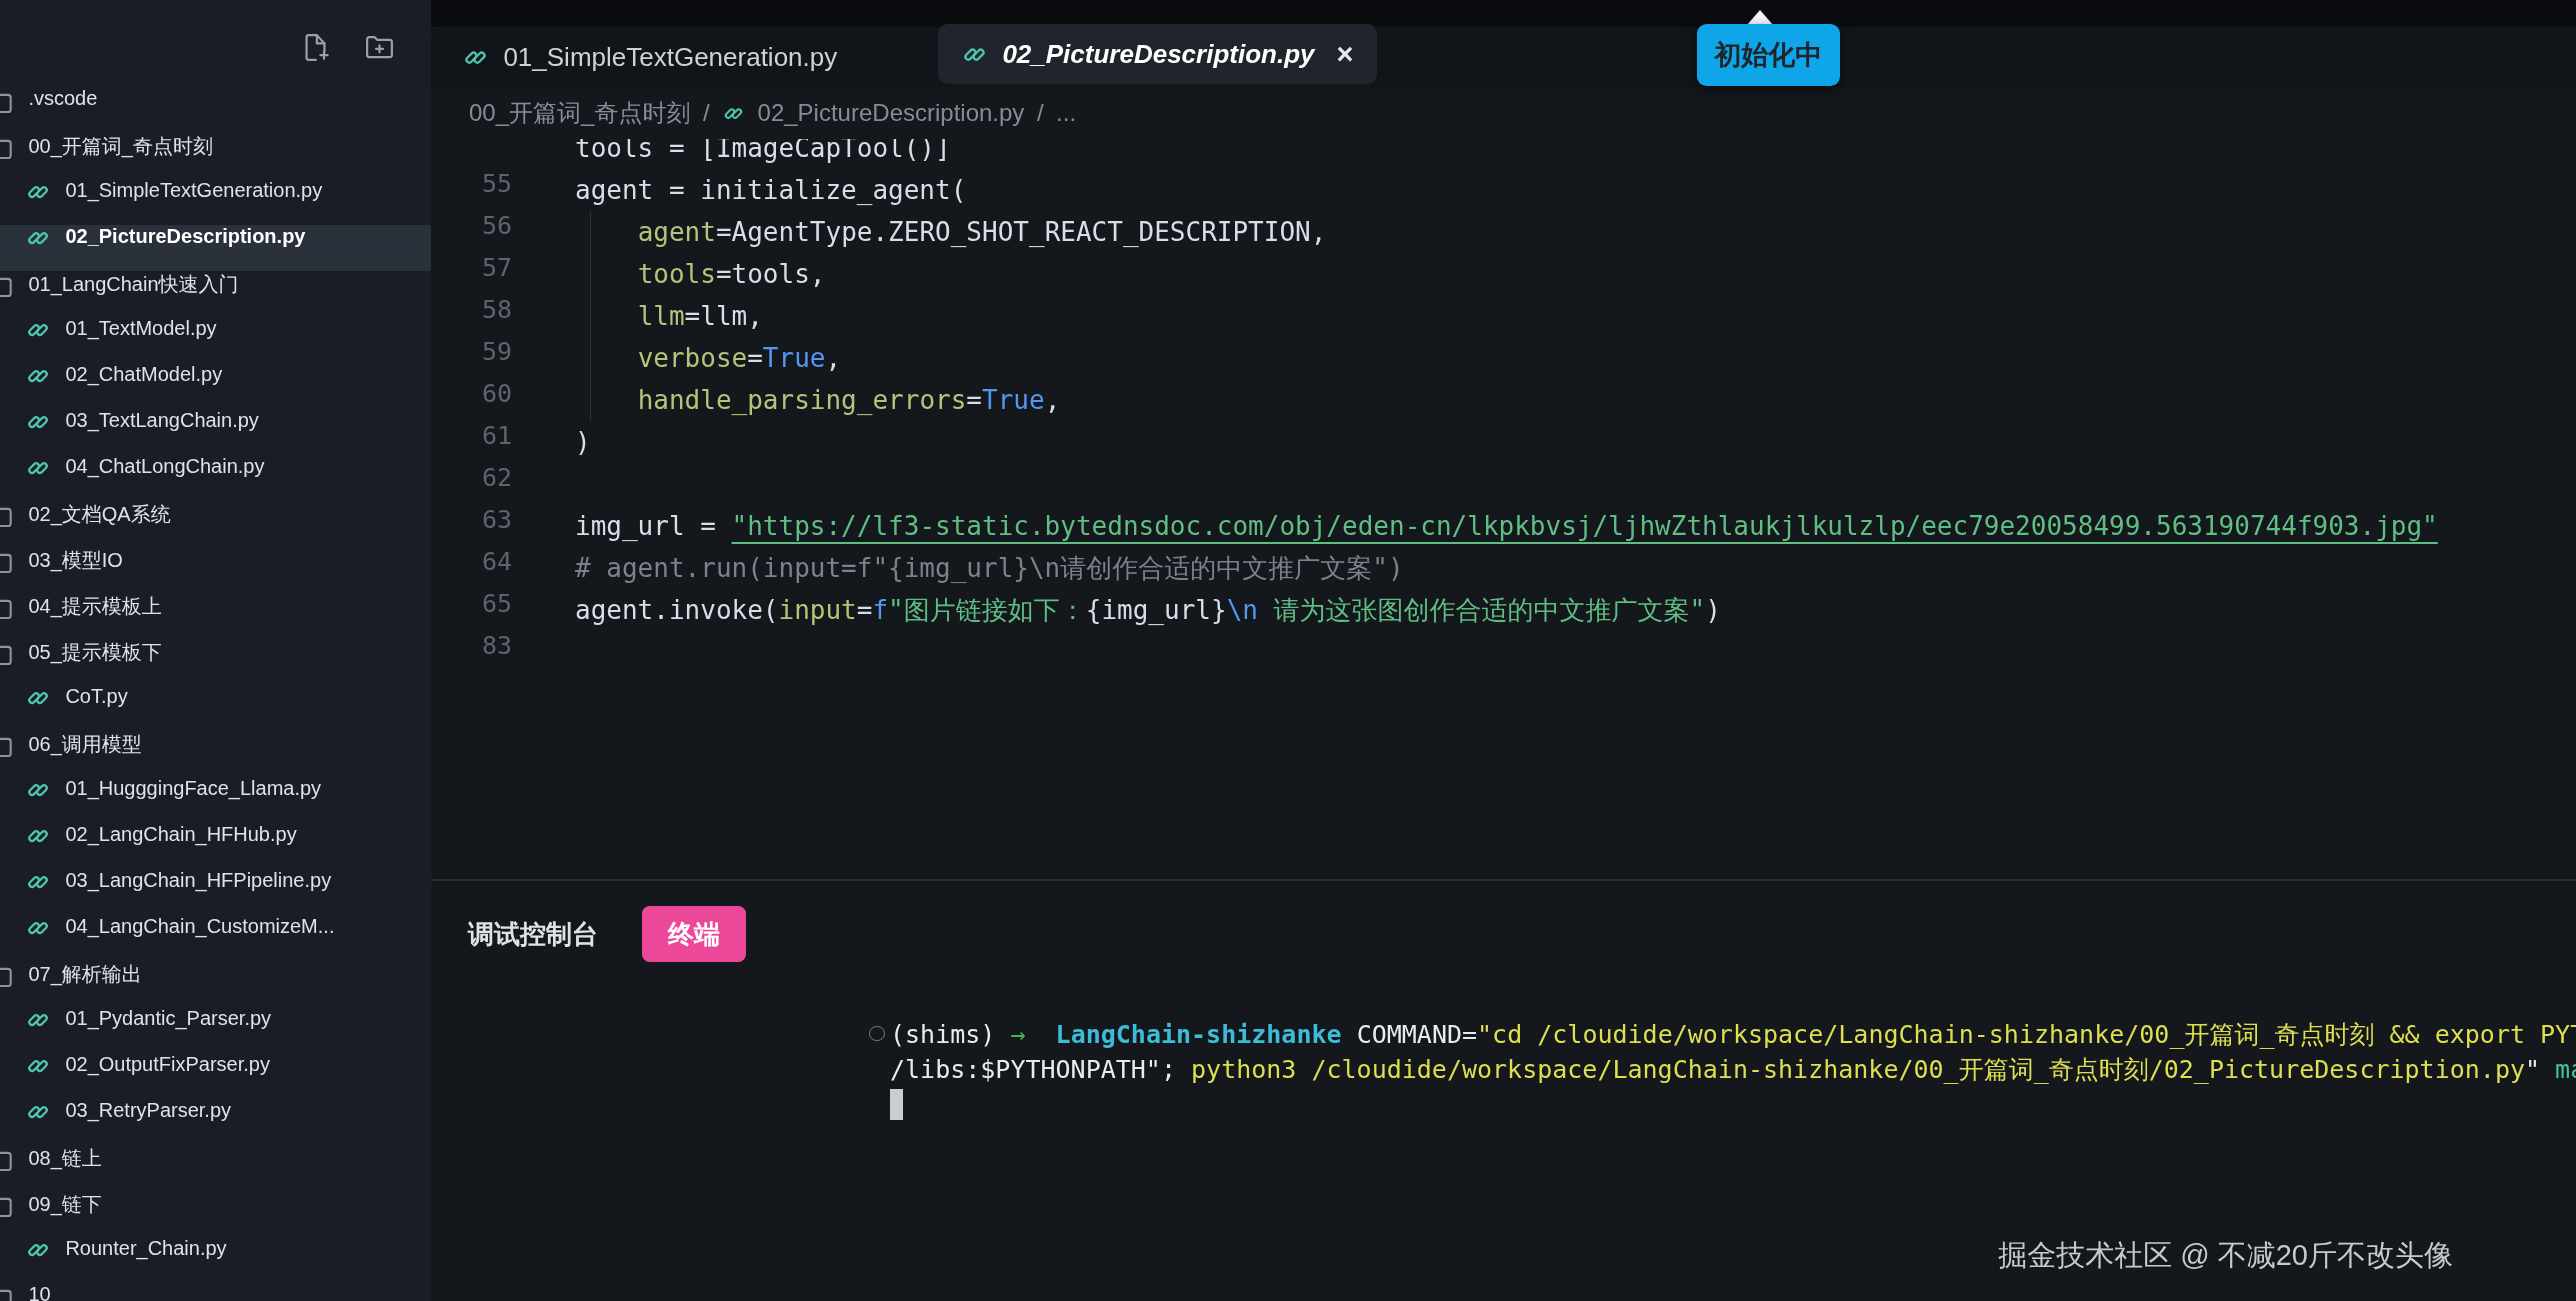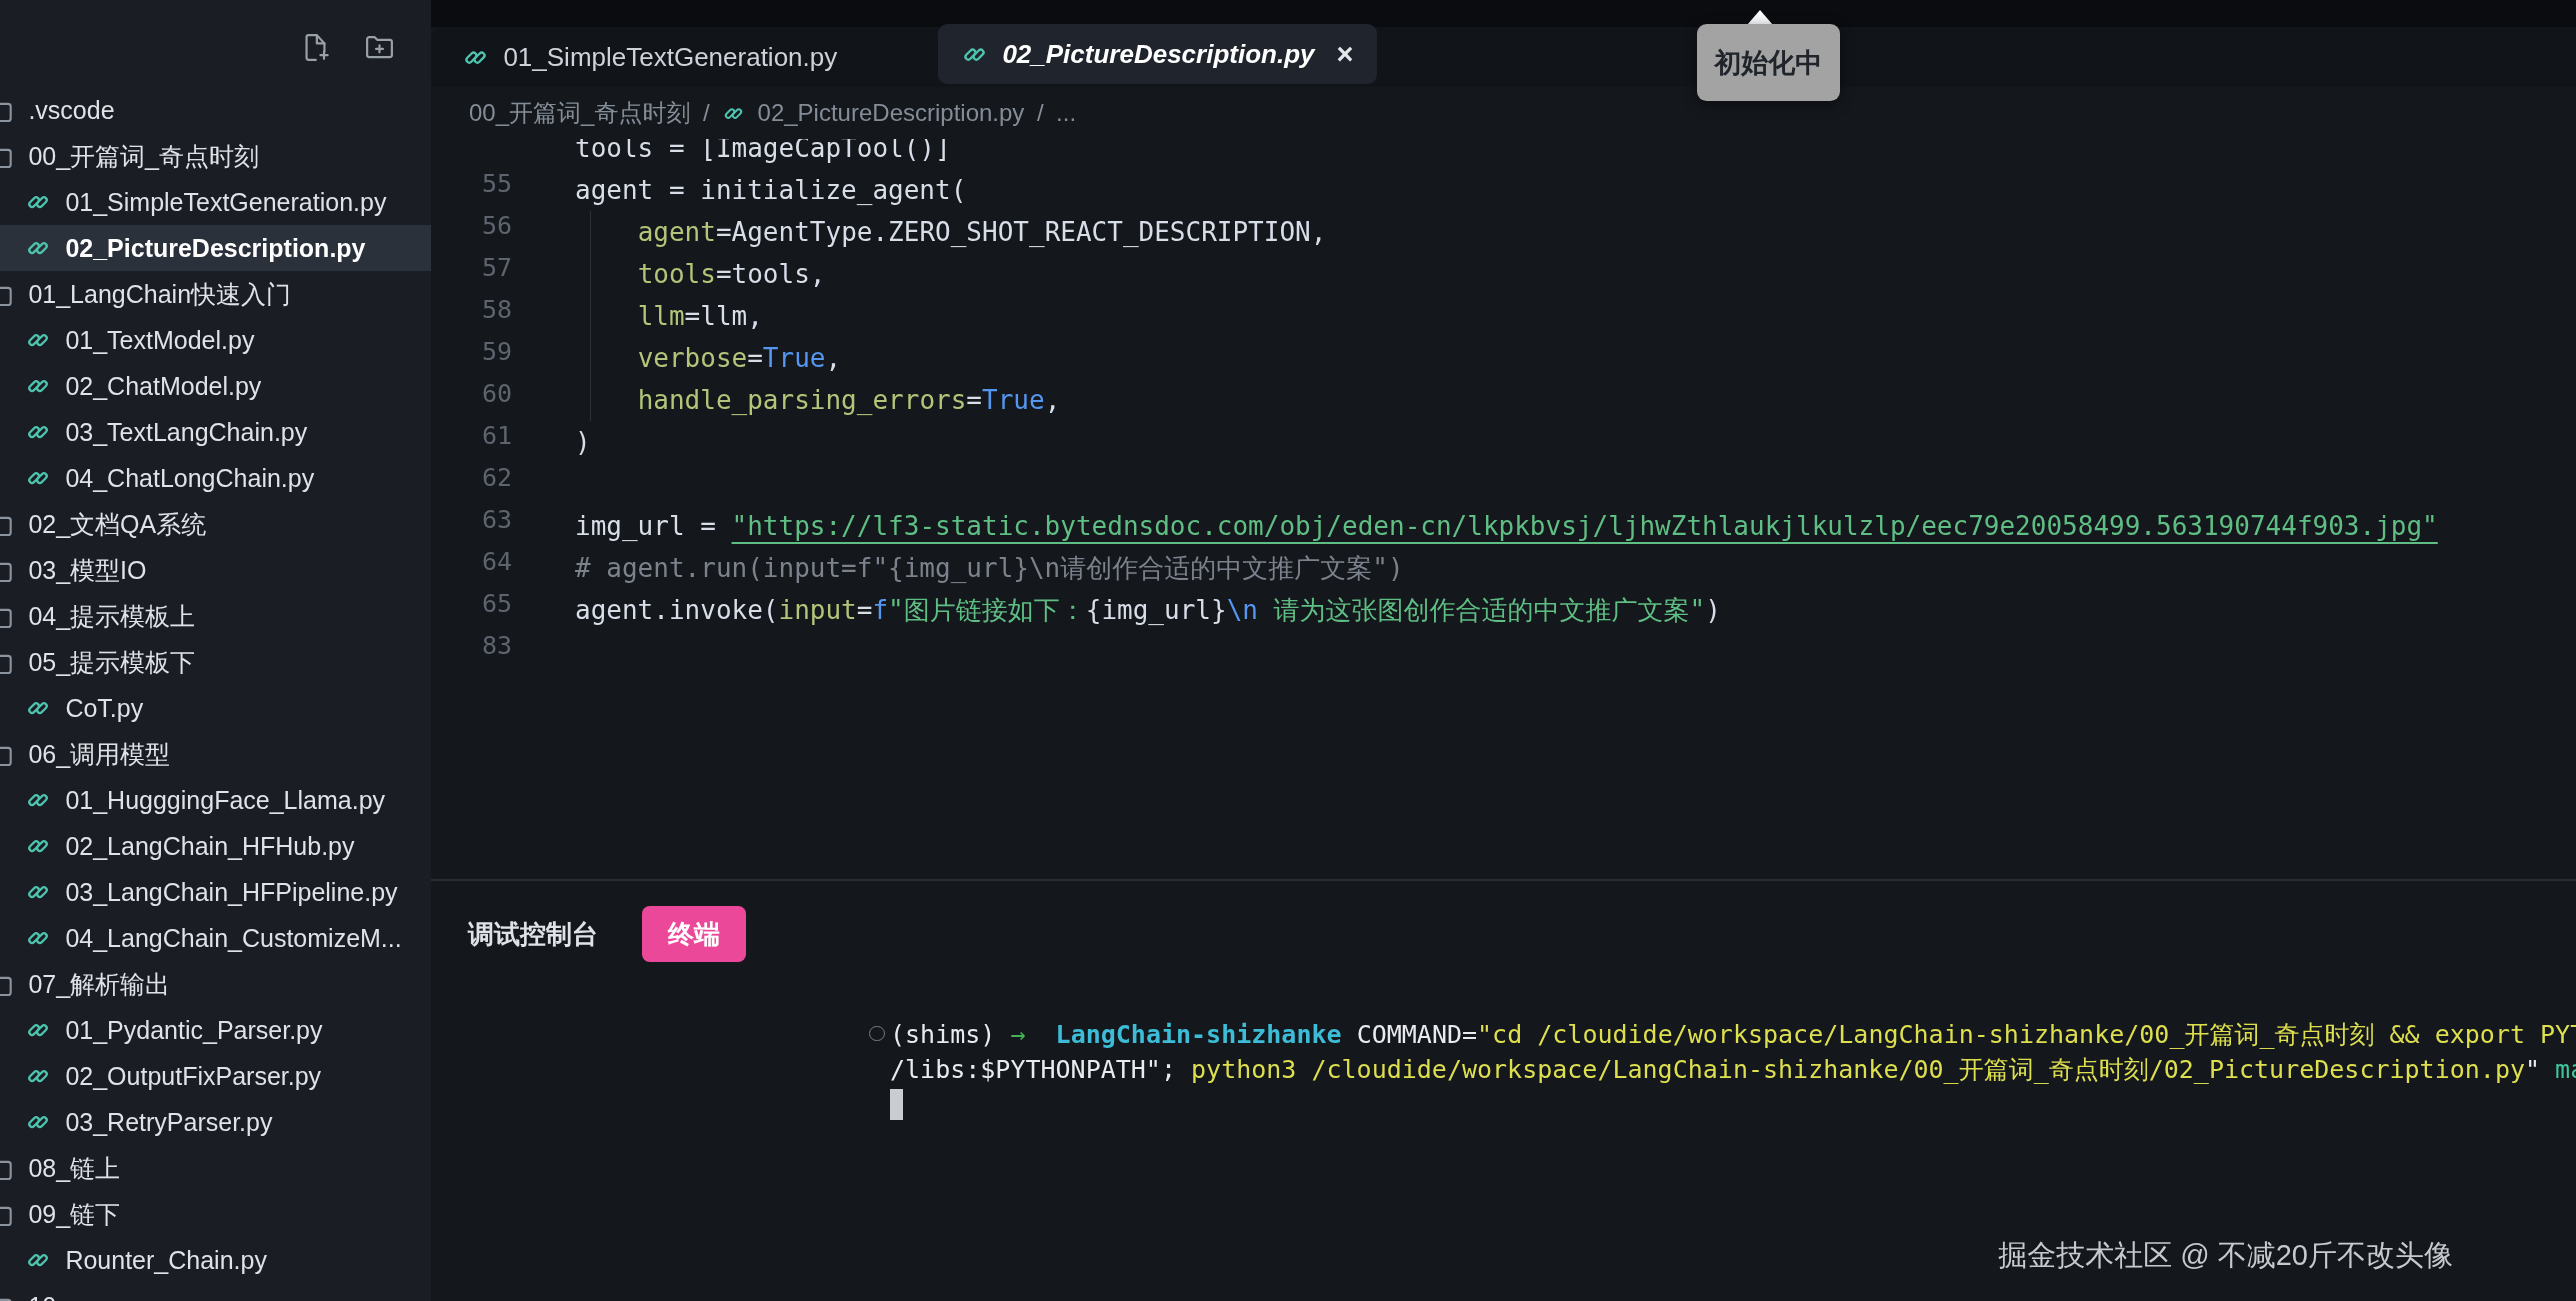--- a/index.html
+++ b/index.html
@@ -8,21 +8,21 @@
        -webkit-font-smoothing:antialiased;}
 
   
   .sidebar{position:absolute;left:0;top:0;width:431px;height:100%;
            background:#1a1d23;overflow:hidden;}
   .sb-actions{position:absolute;top:31px;right:33px;display:flex;gap:27px;}
   .sb-action{width:37px;height:37px;display:flex;align-items:center;justify-content:center;
              cursor:pointer;}
   .sb-action svg{width:33px;height:33px;}
   .sb-list{position:absolute;top:87px;left:0;right:0;}
-  .sb-row{height:46px;display:flex;align-items:center;font-size:25px;color:#dfe3e8;
+  .sb-row{height:46px;display:flex;align-items:flex-start;font-size:20px;color:#dfe3e8;
           white-space:nowrap;overflow:hidden;cursor:pointer;}
   .sb-row.selected{background:#2b313b;color:#ffffff;font-weight:700;}
   .sb-icon{flex:0 0 auto;display:flex;align-items:center;}
   .sb-row.folder .sb-icon{margin-left:-19px;width:33px;}
   .sb-row.folder .sb-icon svg{width:33px;height:29px;}
   .sb-row.file .sb-icon{margin-left:25px;width:26px;}
   .sb-row.file .sb-icon svg{width:26px;height:26px;}
   .sb-label{margin-left:14.4px;}
 
   
@@ -73,21 +73,21 @@
   .t-ind{position:absolute;left:-21px;top:8.7px;width:13.5px;height:13.5px;border:1.9px solid #798088;
           border-radius:50%;}
   .t-w{color:#e9ebee;} .t-g{color:#43b355;} .t-cy{color:#3cbcd6;font-weight:700;}
   .t-y{color:#dedf4f;} .t-tl{color:#3fc79b;}
   .t-cursor{display:inline-block;width:12.5px;height:31px;background:#c9cdd2;
           vertical-align:-6.7px;}
 
   .watermark{position:absolute;right:123px;top:1236px;font-size:29px;color:#c6c9cd;}
 
   
-  .tooltip{position:absolute;left:1697px;top:24px;height:77px;background:#a3a3a3;
+  .tooltip{position:absolute;left:1697px;top:24px;height:62px;background:#0ea5e9;
           color:#20252b;border-radius:9.6px;display:flex;align-items:center;padding:0 17.3px;
           font-size:27px;font-weight:600;box-shadow:0 3.8px 13.5px rgba(0,0,0,.45);}
   .tooltip-arrow{position:absolute;left:1747px;top:9.6px;width:0;height:0;
           border-left:13.5px solid transparent;border-right:13.5px solid transparent;
           border-bottom:15.4px solid #fbfcfd;}
 </style>
 </head>
 <body>
 
 <div id="app">

